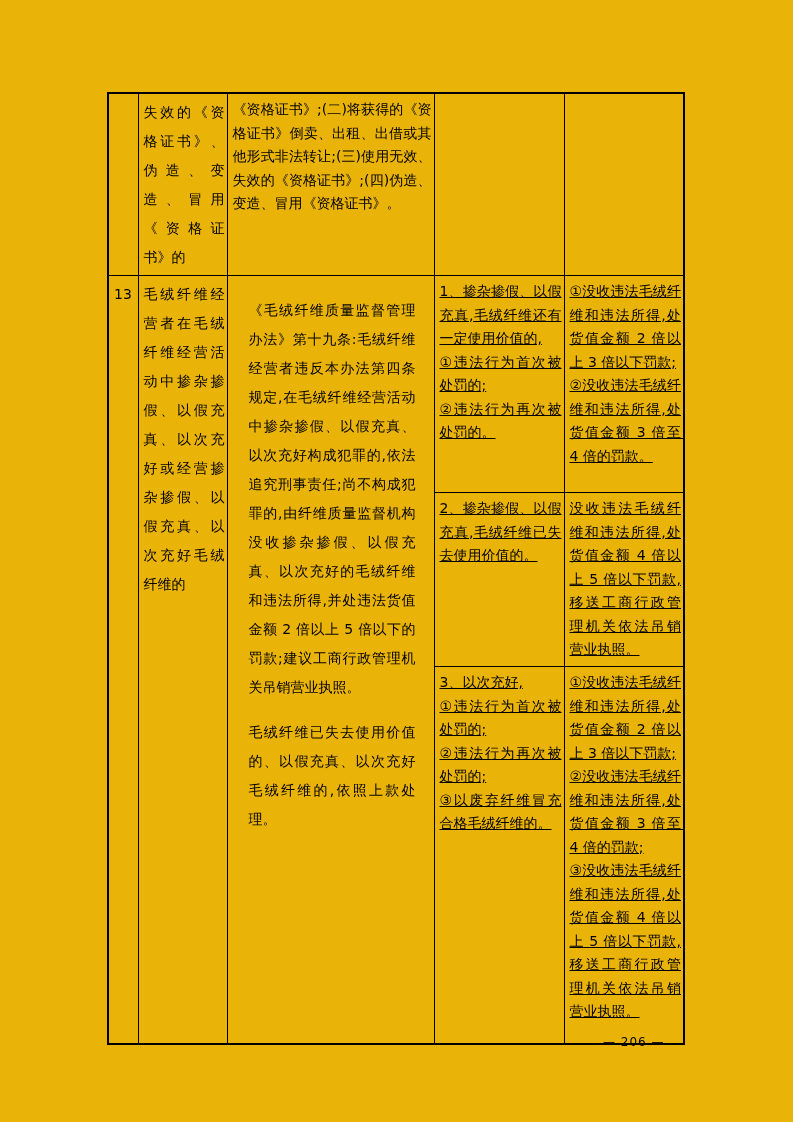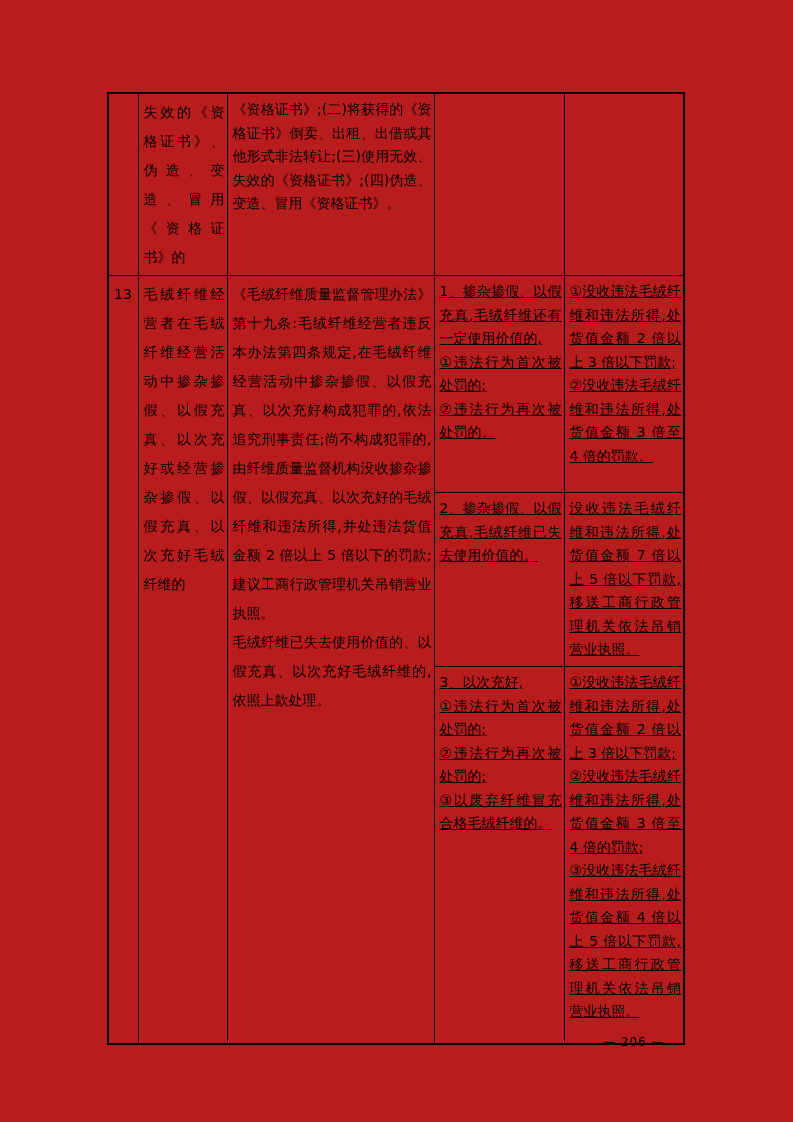--- a/index.html
+++ b/index.html
@@ -1,20 +1,20 @@
 <!DOCTYPE html>
 <html><head>
 <meta charset="utf-8">
 <style>
   html, body { margin: 0; padding: 0; background: #ffffff; }
   .page {
     position: relative;
     width: 793px;
     height: 1122px;
-    background: #b91c1c;
+    background: #eab308;
     font-family: "DejaVu Sans", "Liberation Sans", sans-serif;
     color: #000000;
     overflow: hidden;
   }
   table.law-table {
     position: absolute;
     left: 107px;
     top: 92px;
     width: 576px;
     border-collapse: collapse;
@@ -28,21 +28,21 @@
     color: #000;
     padding: 4px 2px 3px 5px;
     text-align: justify;
     text-justify: inter-ideograph;
     overflow: hidden;
   }
   td.lh29 { line-height: 29px; }
   td.lh24 { line-height: 23.5px; margin-top: 44px; }
   td.pre { white-space: pre-wrap; text-decoration: underline; }
   td.idx { text-align: center; padding: 5px 1px 3px 1px; margin-left: 19px; }
-  td.basis p { margin: 0; }
+  td.basis p { margin: 16px; }
   .footer-pagenum {
     position: absolute;
     left: 603px;
     top: 1032px;
     font-size: 12px;
     line-height: 20px;
     color: #000;
     letter-spacing: 1px;
   }
 </style>
@@ -78,21 +78,21 @@
       </td>
       <td class="lh24 pre">1、掺杂掺假、以假充真,毛绒纤维还有一定使用价值的,
 ①违法行为首次被处罚的;
 ②违法行为再次被处罚的。</td>
       <td class="lh24 pre">①没收违法毛绒纤维和违法所得,处货值金额 2 倍以上 3 倍以下罚款;
 ②没收违法毛绒纤维和违法所得,处货值金额 3 倍至 4 倍的罚款。</td>
     </tr>
 
     <tr style="height:174px">
       <td class="lh24 pre">2、掺杂掺假、以假充真,毛绒纤维已失去使用价值的。</td>
-      <td class="lh24 pre">没收违法毛绒纤维和违法所得,处货值金额 7 倍以上 5 倍以下罚款,移送工商行政管理机关依法吊销营业执照。</td>
+      <td class="lh24 pre">没收违法毛绒纤维和违法所得,处货值金额 4 倍以上 5 倍以下罚款,移送工商行政管理机关依法吊销营业执照。</td>
     </tr>
 
     <tr style="height:377px">
       <td class="lh24 pre">3、以次充好,
 ①违法行为首次被处罚的;
 ②违法行为再次被处罚的;
 ③以废弃纤维冒充合格毛绒纤维的。</td>
       <td class="lh24 pre">①没收违法毛绒纤维和违法所得,处货值金额 2 倍以上 3 倍以下罚款;
 ②没收违法毛绒纤维和违法所得,处货值金额 3 倍至 4 倍的罚款;
 ③没收违法毛绒纤维和违法所得,处货值金额 4 倍以上 5 倍以下罚款,移送工商行政管理机关依法吊销营业执照。</td>

